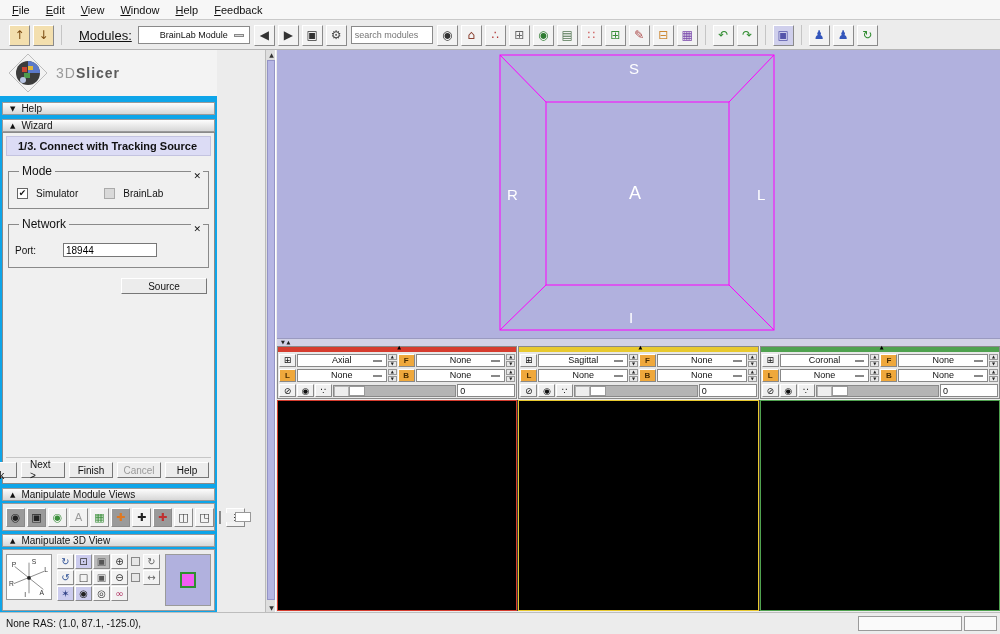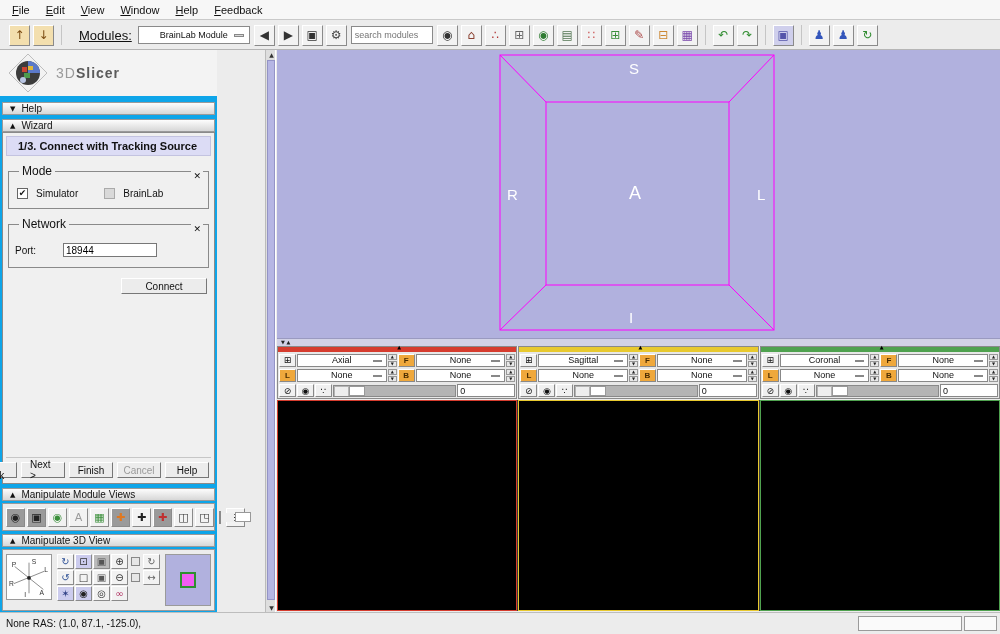--- a/index.html
+++ b/index.html
@@ -244,21 +244,21 @@
     <fieldset class="gbox">
       <legend>Network</legend>
       <span class="fx">✕</span>
       <div class="formrow">
         <label>Port:</label>
         <input class="txt" value="18944" style="">
       </div>
     </fieldset>
 
     <div id="connect-row">
-      <span class="btn" id="connect-btn">Connect</span>
+      <span class="btn" id="connect-btn">Source</span>
     </div>
 
     <div id="wiz-spacer"></div>
 
     <div id="wiz-btnrow">
       <span class="btn">&lt; Back</span>
       <span class="btn">Next &gt;</span>
       <span class="btn">Finish</span>
       <span class="btn disabled">Cancel</span>
       <span class="btn">Help</span>

